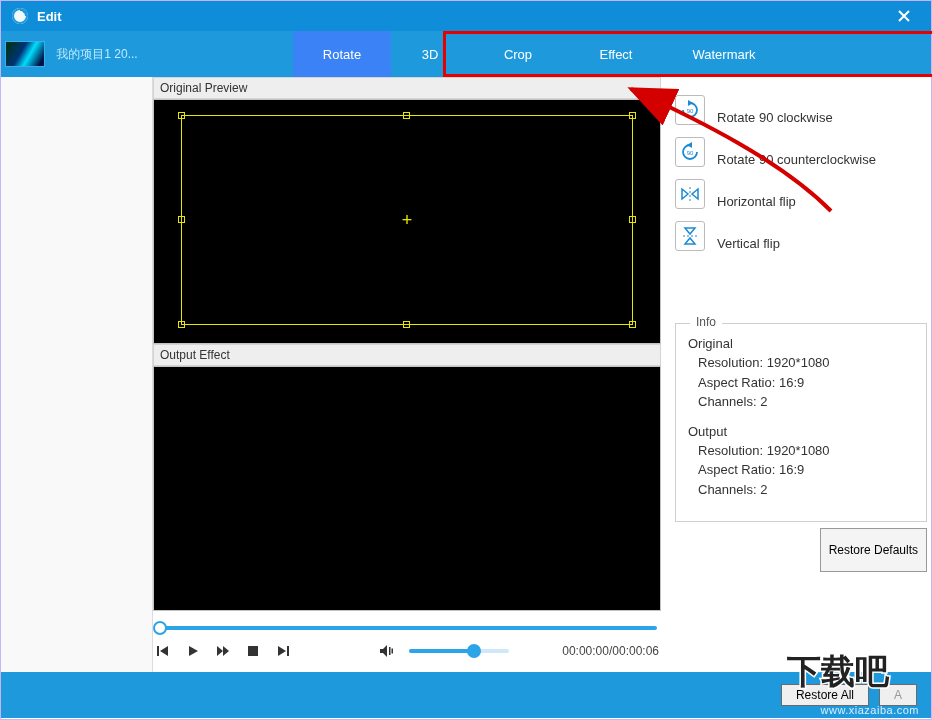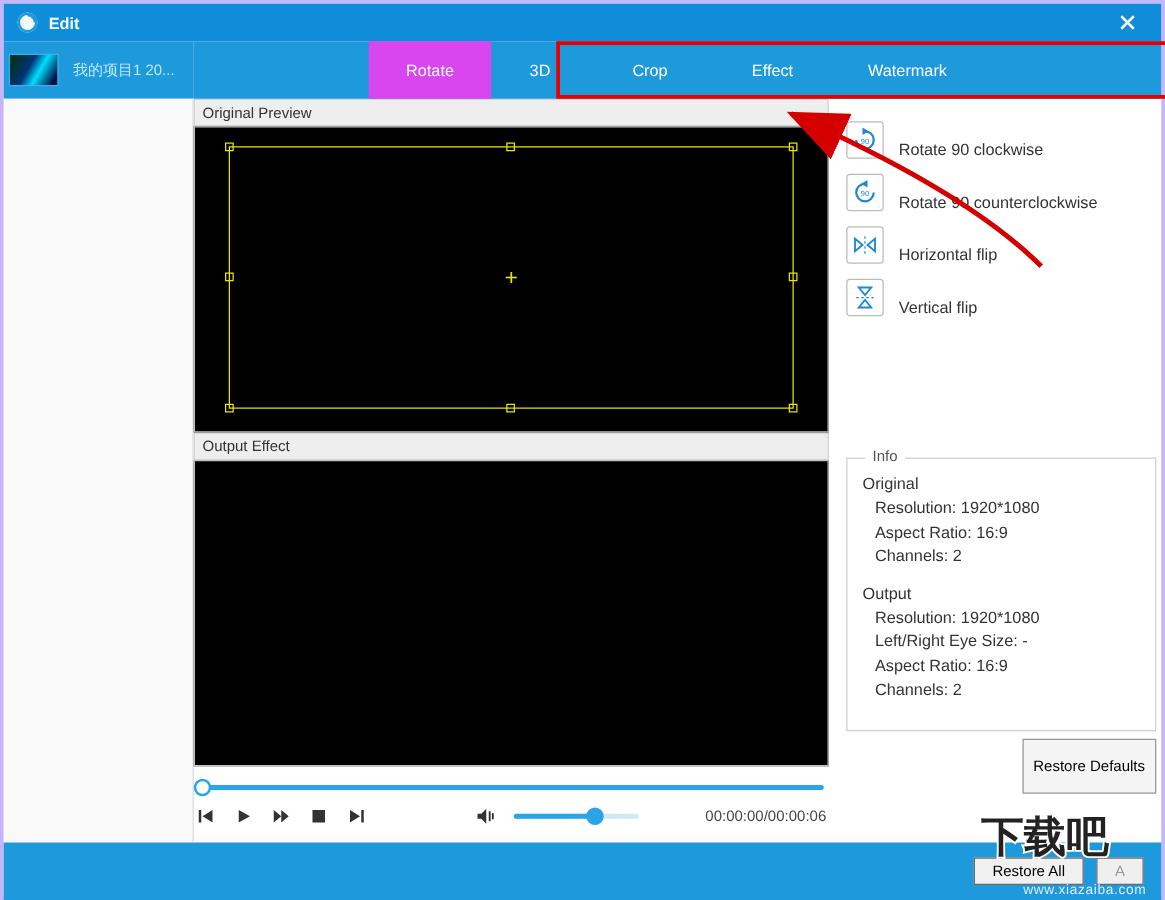--- a/index.html
+++ b/index.html
@@ -17,21 +17,21 @@
   .sidebar-head { width: 152px; background: #1d99dc; display: flex; align-items: center; padding: 2px 4px; }
   .thumb { width: 40px; height: 26px; background: linear-gradient(120deg,#032 10%,#037 40%,#0df 60%,#014 90%); border: 1px solid #38b0ed; }
   .sidebar-title { margin-left: 6px; color: #bfeaff; font-size: 12px; white-space: nowrap; overflow: hidden; text-overflow: ellipsis; width: 92px; text-align: center; }
   .tabbar { flex: 1; background: #1d99dc; display: flex; align-items: stretch; padding-left: 140px; position: relative; }
   .tab { color: #fff; display: flex; align-items: center; justify-content: center; cursor: pointer; font-size: 13px; }
   .tab-rotate { width: 98px; }
   .tab-3d { width: 78px; }
   .tab-crop { width: 98px; }
   .tab-effect { width: 98px; }
   .tab-wm { width: 118px; }
-  .tab.active { background: #d946ef; }
+  .tab.active { background: #3b82f6; }
   .tab-highlight { position: absolute; border: 3px solid #e60000; top: 0; left: 290px; width: 498px; height: 46px; pointer-events: none; }
 
   
   .body { display: flex; height: 595px; }
   .sidebar { width: 152px; background: #f9f9f9; border-right: 1px solid #dcdcdc; }
   .main { flex: 1; display: flex; }
 
   .preview-col { width: 510px; padding: 0; }
   .section-label { background: #eeeeee; border: 1px solid #d4d4d4; padding: 3px 6px; font-size: 12px; width: 508px; }
   .preview-box { width: 508px; height: 245px; background: #000; border: 1px solid #c3c3c3; position: relative; }
@@ -55,38 +55,38 @@
   .vol-fill { position:absolute; left:0; top:0; height:4px; width:62%; background:#2ba4e8; border-radius:2px; }
   .vol-thumb { position:absolute; left:58%; top:-5px; width:14px; height:14px; border-radius:50%; background:#2ba4e8; border:2px solid #2ba4e8; }
   .time { font-size:12px; color:#444; }
 
   
   .right-col { flex:1; padding: 18px 4px 8px 12px; display:flex; flex-direction:column; }
   .rotate-btn { display:flex; align-items:flex-end; gap:12px; margin-bottom:12px; }
   .icon-box { width:30px; height:30px; border:1px solid #bbb; border-radius:3px; display:flex; align-items:center; justify-content:center; color:#1d89d4; cursor:pointer; background:#fff; }
   .rotate-label { font-size:13px; color:#333; }
 
-  .info-box { margin-top: 101px; border:1px solid #cfcfcf; padding:8px 10px 10px 10px; position:relative; }
+  .info-box { margin-top: 60px; border:1px solid #cfcfcf; padding:8px 10px 10px 10px; position:relative; }
   .info-box .legend { position:absolute; top:-9px; left:14px; background:#fff; padding:0 6px; font-size:12px; color:#555; }
   .info-group { margin:4px 0 12px 0; }
   .info-title { font-size:13px; margin:4px 0 2px 2px; }
   .info-line { font-size:13px; margin-left:12px; line-height:1.5; }
   .restore-defaults { float:right; margin-top:2px; border:1px solid #999; background:#f4f4f4; padding:14px 8px; font-size:12px; cursor:pointer;margin-left:31px; }
   .rd-wrap { text-align:right; padding-top:4px; }
 
   
   .footer { height: 46px; background:#1d99dc; display:flex; align-items:center; justify-content:flex-end; padding:0 14px; gap:10px; position:relative; }
   .fbtn { border:1px solid #6a6a6a; background:#f0f0f0; padding:3px 14px; font-size:12px; cursor:pointer; }
   .fbtn.disabled { color:#999; background:#efefef; }
   .watermark-site { position:absolute; right:12px; bottom:2px; font-size:11px; color:#dbefff; letter-spacing:0.5px; }
 
   
   .arrow-layer { position:absolute; left:0; top:0; width:932px; height:720px; pointer-events:none; }
 
-  .outer { position:relative; width:932px; height:720px; border:3px solid #c4b5fd; }
+  .outer { position:relative; width:932px; height:720px; border:1px solid #c4b5fd; }
 </style>
 </head>
 <body>
 
 <div class="outer">
 
   <div class="titlebar">
     <span class="icon">
       <svg width="18" height="18" viewBox="0 0 18 18">
           <circle cx="9" cy="9" r="8" fill="#fff" opacity="0.95"></circle>
@@ -238,21 +238,20 @@
           <div class="legend">Info</div>
           <div class="info-group">
             <div class="info-title">Original</div>
             <div class="info-line"><span>Resolution:</span> <span>1920*1080</span></div>
             <div class="info-line"><span>Aspect Ratio:</span> <span>16:9</span></div>
             <div class="info-line"><span>Channels:</span> <span>2</span></div>
           </div>
           <div class="info-group">
             <div class="info-title">Output</div>
             <div class="info-line"><span>Resolution:</span> <span>1920*1080</span></div>
-            <div class="info-line"><span>Left/Right Eye Size:</span> <span>-</span></div>
             <div class="info-line"><span>Aspect Ratio:</span> <span>16:9</span></div>
             <div class="info-line"><span>Channels:</span> <span>2</span></div>
           </div>
         </div>
         <div class="rd-wrap">
           <button class="restore-defaults">Restore Defaults</button>
         </div>
       </div>
     </div>
   </div>

